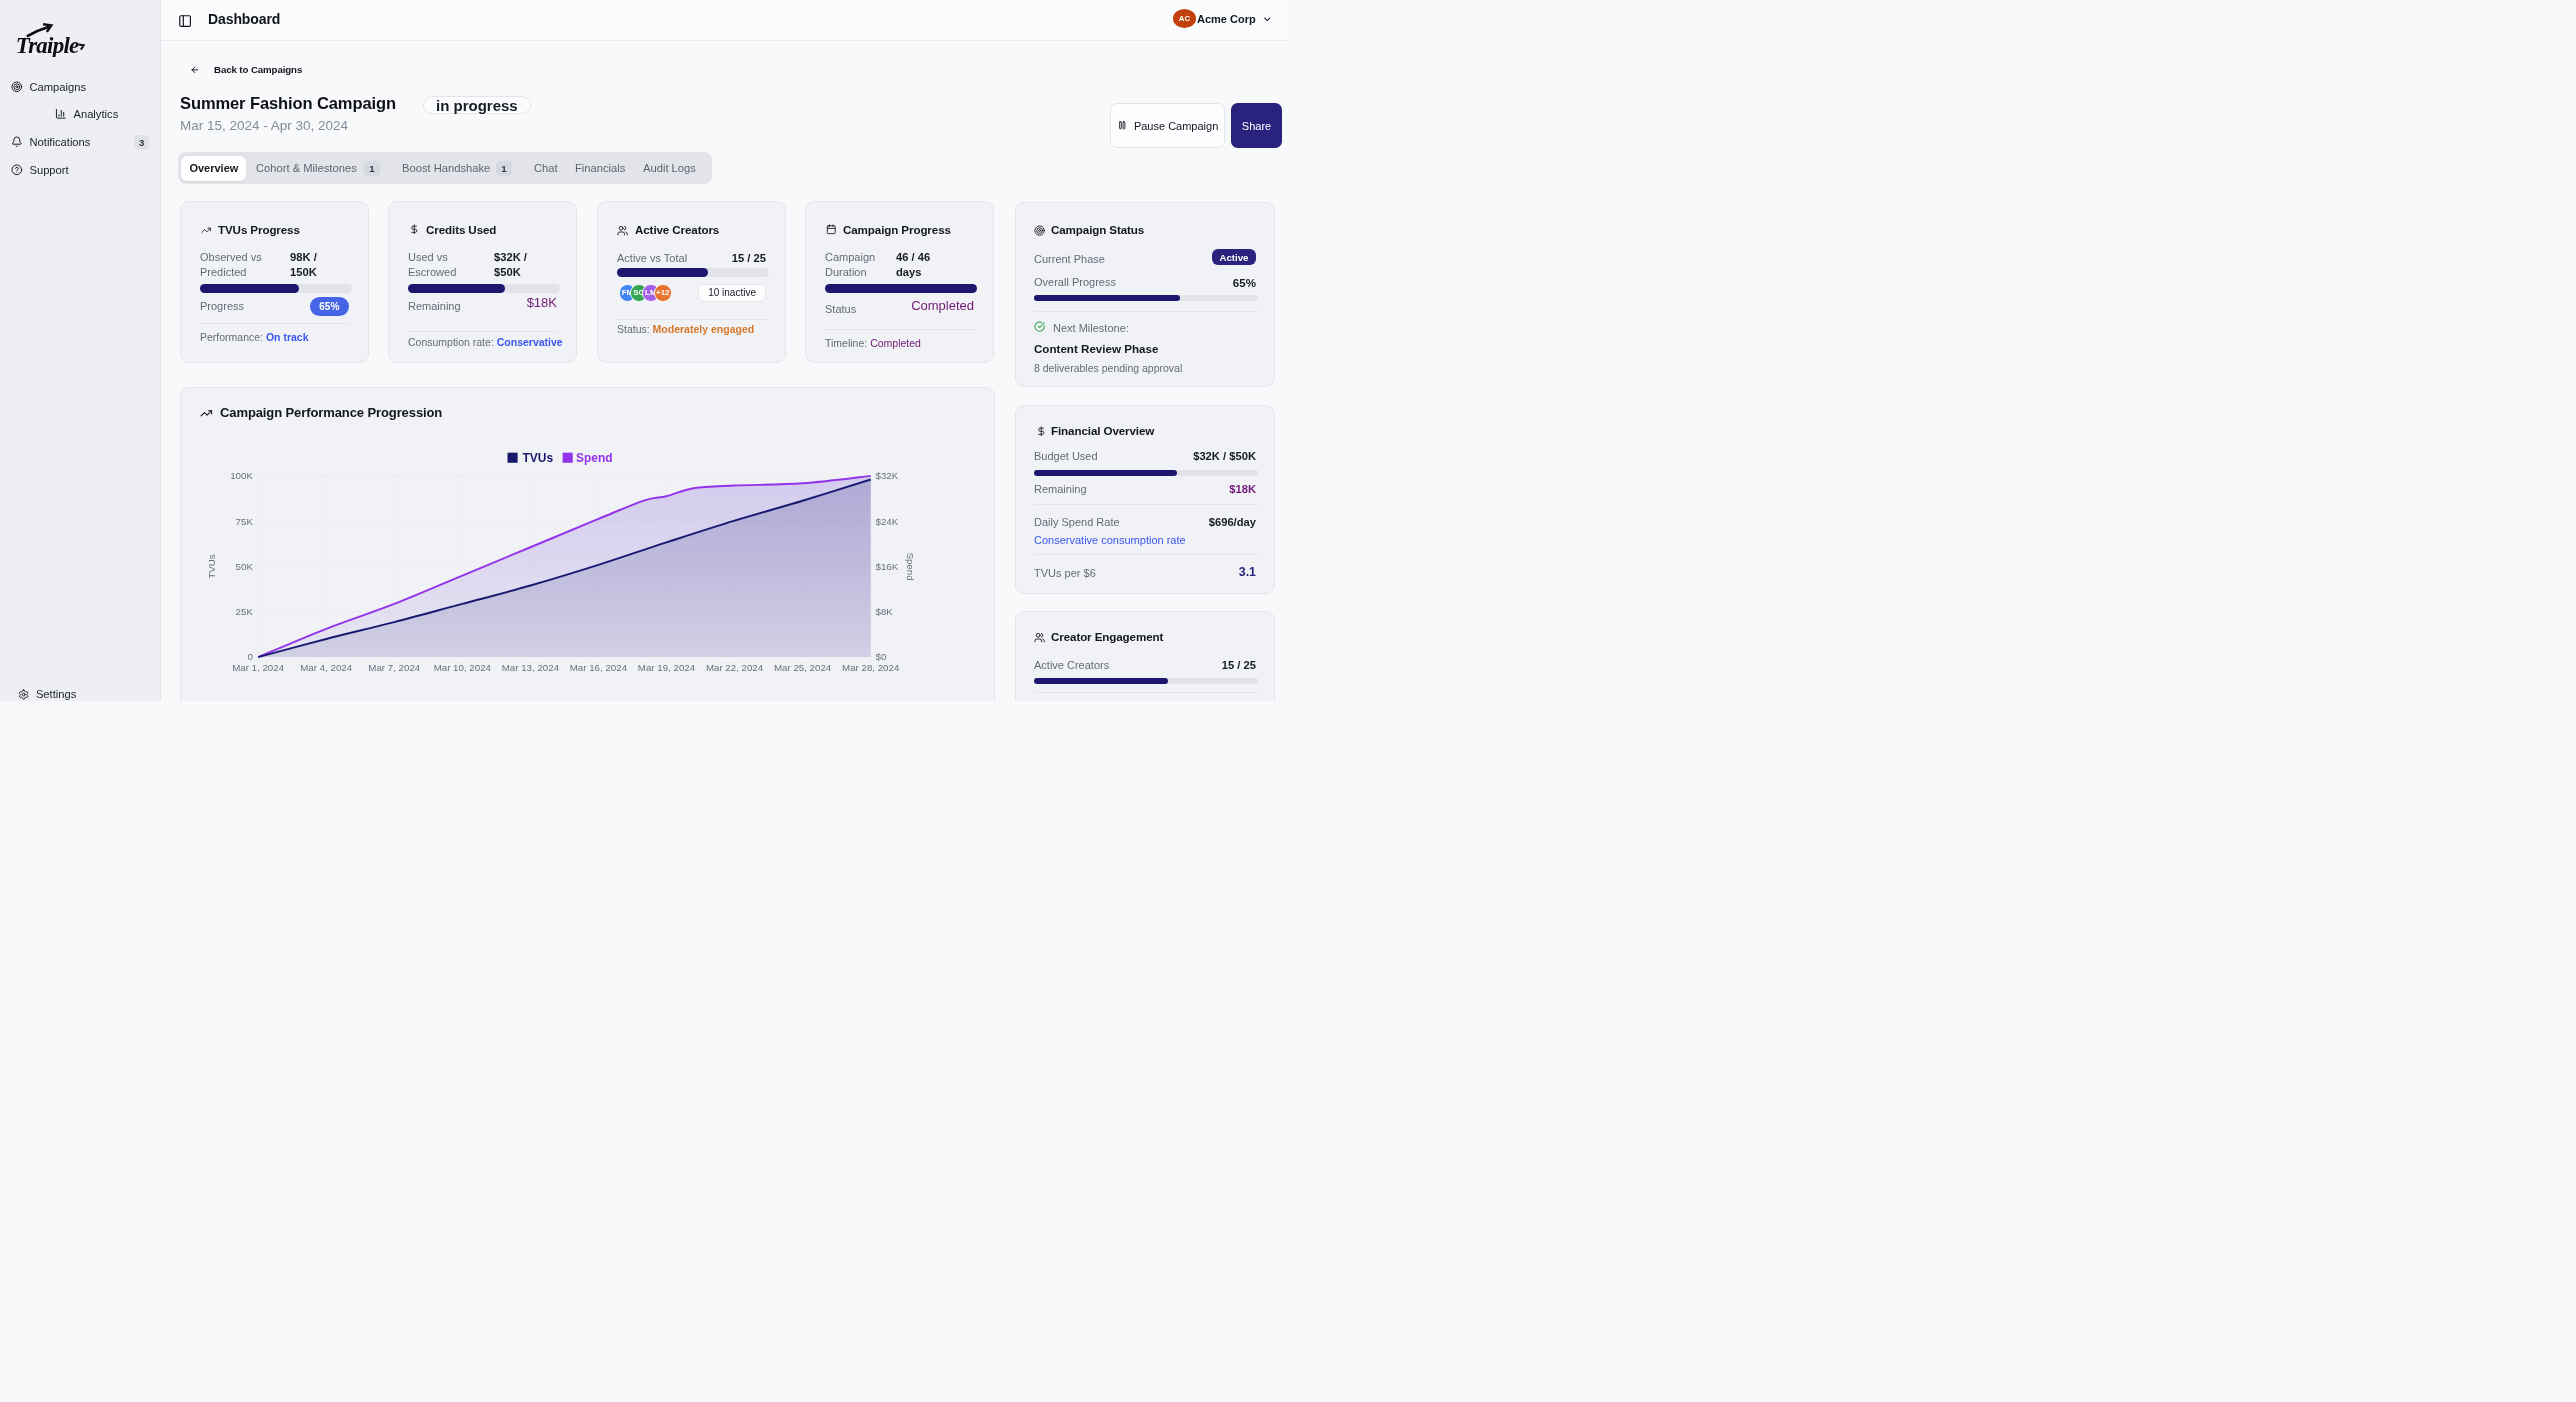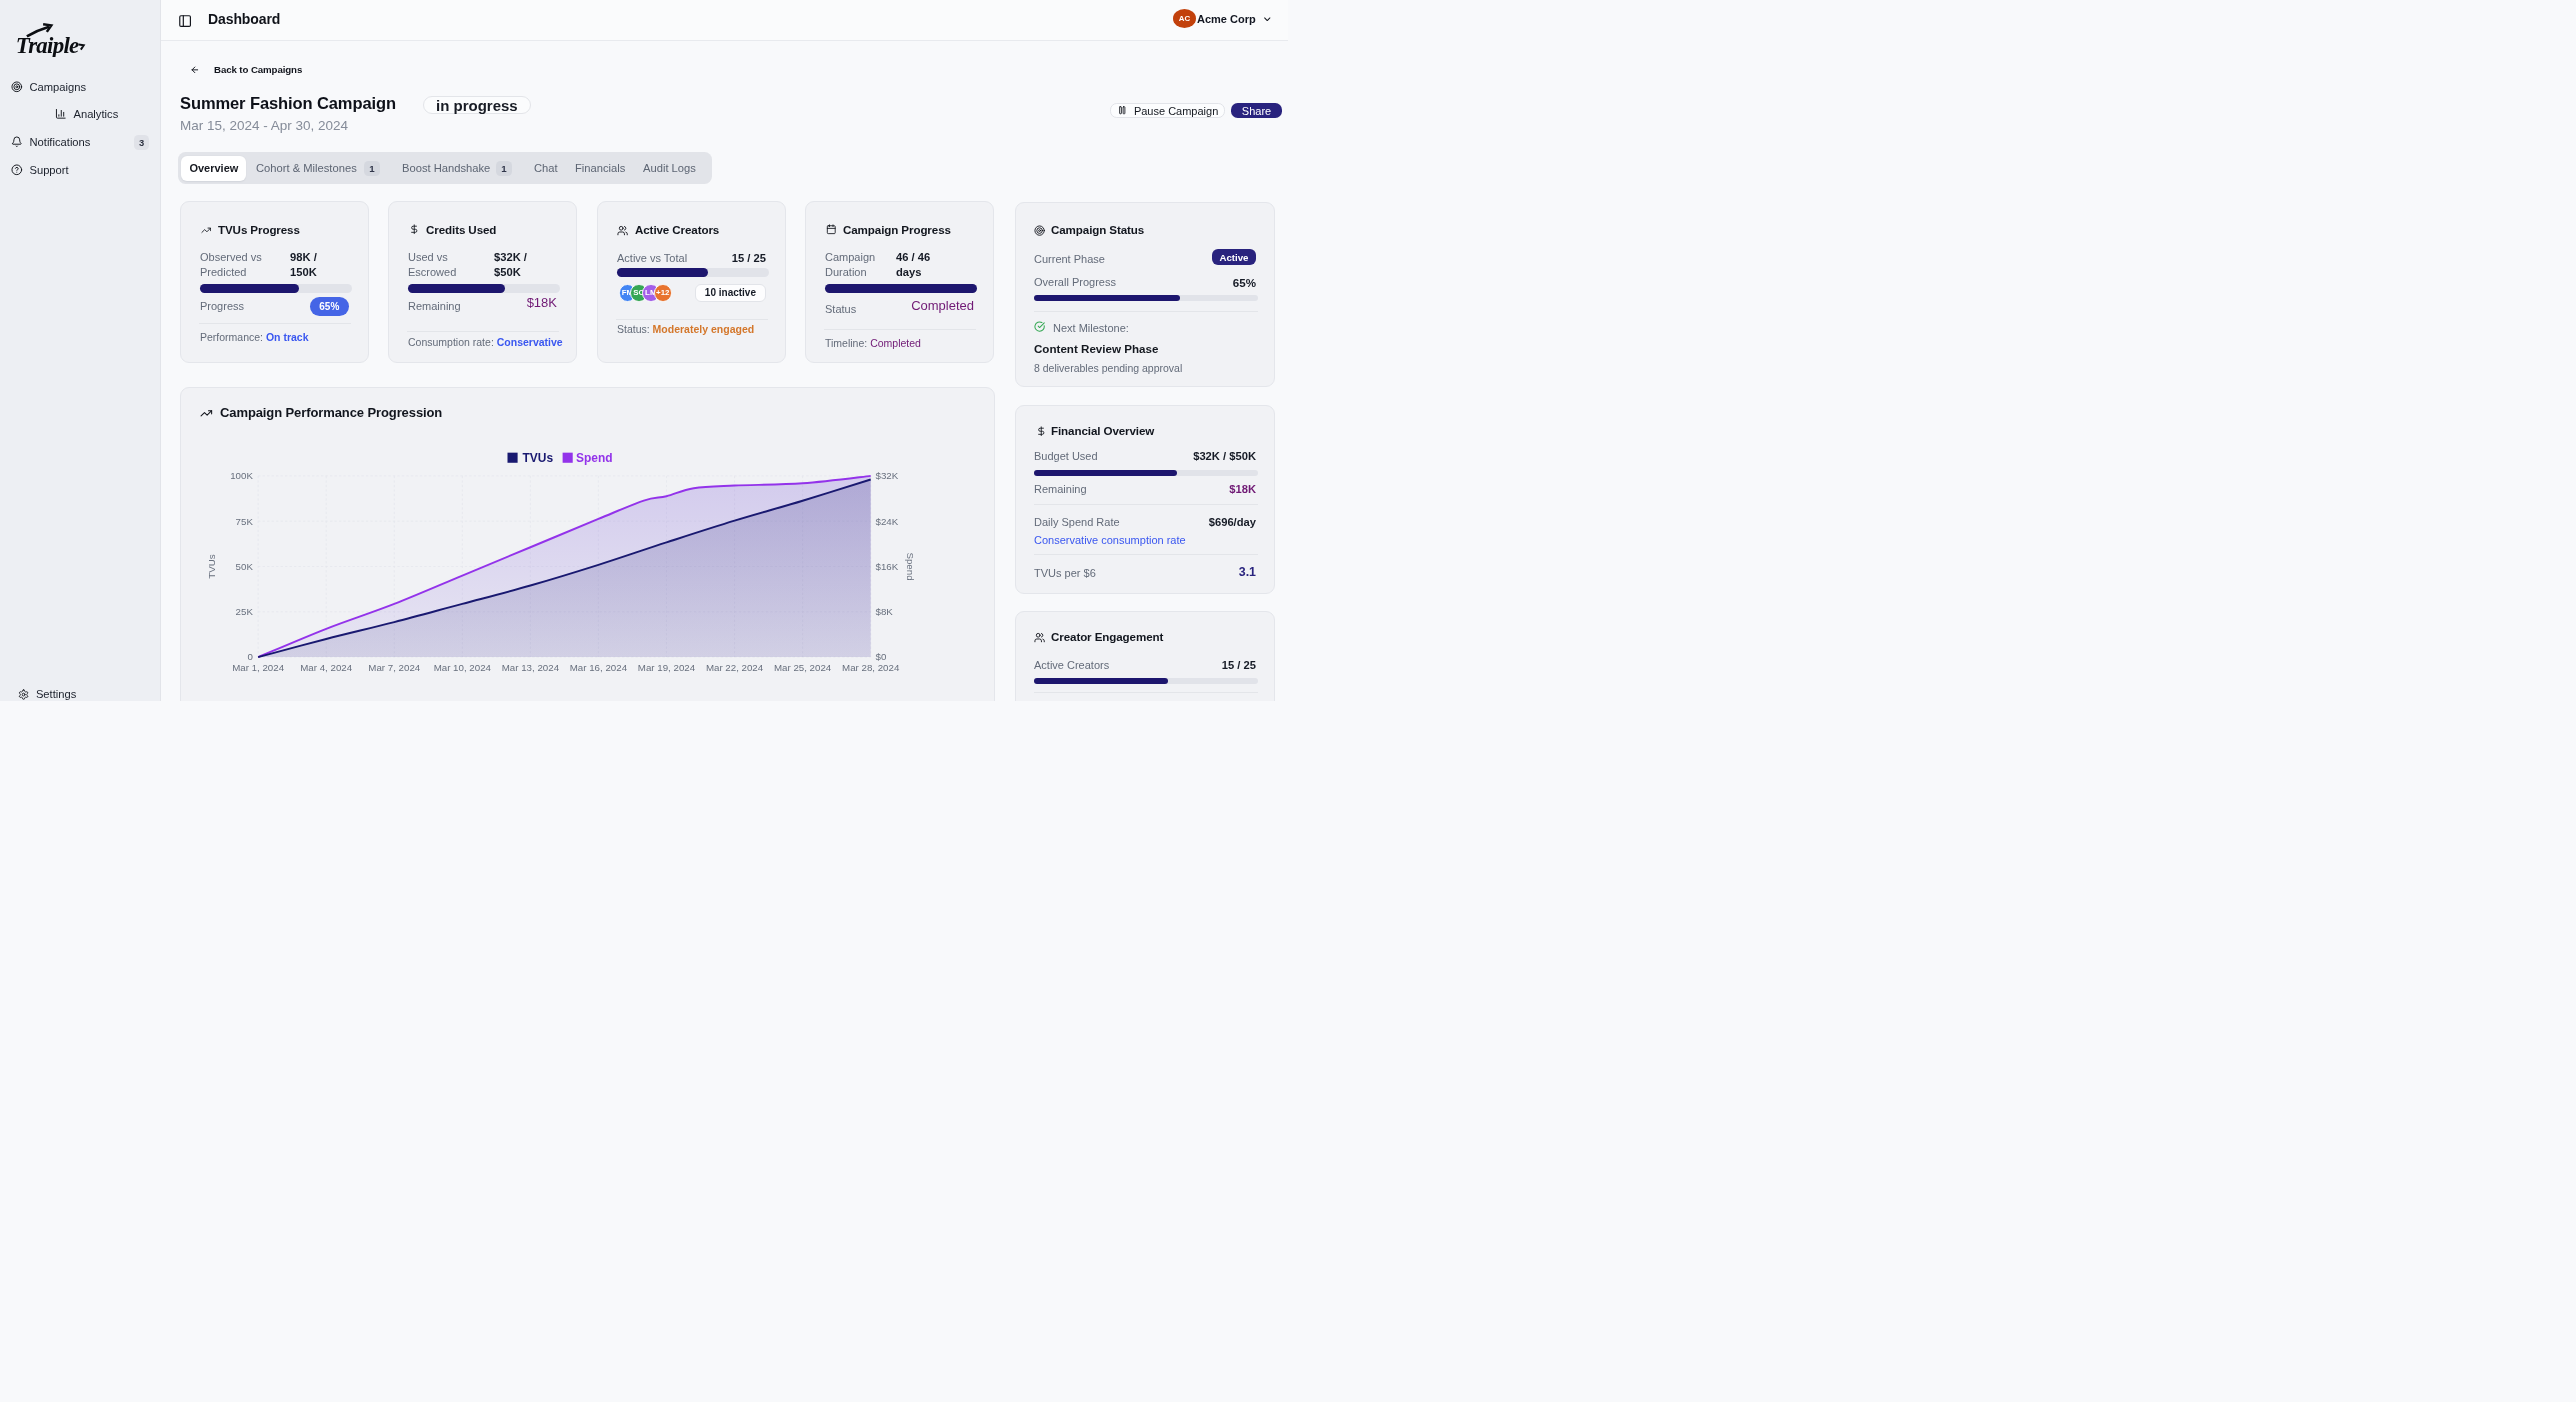--- a/index.html
+++ b/index.html
@@ -13,21 +13,21 @@
 
 #header { position:absolute; left:161px; top:0; right:0; height:41px; background:#fafbfc; border-bottom:0.7px solid #e8eaee; }
 #hdr-title { position:absolute; left:208px; top:11.2px; font-size:14px; font-weight:bold; color:#10131a; letter-spacing:-0.1px; }
 #avatar { position:absolute; left:1173px; top:9px; width:23px; height:19px; border-radius:50%; background:#c2410c; color:#fff; font-size:7.9px; font-weight:bold; display:flex; align-items:center; justify-content:center; }
 #acme { position:absolute; left:1197px; top:12.7px; font-size:11px; font-weight:bold; color:#131722; }
 
 #back-txt { position:absolute; left:214px; top:64px; font-size:9.7px; font-weight:bold; color:#12151d; letter-spacing:-0.1px; }
 #h1 { position:absolute; left:180px; top:95px; font-size:16.5px; line-height:16.5px; font-weight:bold; color:#0e1119; letter-spacing:-0.1px; }
 #badge-prog { position:absolute; left:423px; top:96px; height:18.4px; padding:0 12px; background:#fbfcfd; border:0.7px solid #e3e5e9; border-radius:9px; font-size:15px; font-weight:bold; color:#181c25; display:flex; align-items:center; }
 #date { position:absolute; left:180px; top:118px; font-size:13.5px; color:#858c99; }
-.btn { position:absolute; top:103px; height:15px; border-radius:6.7px; display:flex; align-items:center; justify-content:center; font-size:11px; }
+.btn { position:absolute; top:103px; height:45px; border-radius:6.7px; display:flex; align-items:center; justify-content:center; font-size:11px; }
 #btn-pause { left:1110px; width:115px; background:#fcfdfe; border:0.7px solid #e2e4e9; color:#14181f; gap:6.7px; font-weight:500; }
 #btn-share { left:1231px; width:51px; background:#29237e; color:#fff; font-weight:500; }
 
 #tabs { position:absolute; left:178px; top:152px; width:534px; height:32px; background:#e2e4e9; border-radius:7.5px; }
 .tab { position:absolute; top:0; height:32px; display:flex; align-items:center; font-size:11.2px; color:#5d6573; white-space:nowrap; }
 #tab-active { position:absolute; left:3.4px; top:3.7px; width:65px; height:25px; background:#fff; border-radius:6px; color:#15181f; font-weight:bold; font-size:11px; display:flex; align-items:center; justify-content:center; box-shadow:0 0.7px 1.5px rgba(16,24,40,.07); }
 .tbadge { position:absolute; top:8.6px; height:15px; background:#d5d8df; border-radius:4.5px; padding:0 5.2px; font-size:9.7px; font-weight:600; color:#30364a; display:flex; align-items:center; justify-content:center; }
 
 .card { position:absolute; background:#f1f2f5; border:0.7px solid #e4e6eb; border-radius:9px; }
 .ctitle { position:absolute; font-size:11.6px; font-weight:bold; color:#12161e; letter-spacing:-0.1px; white-space:nowrap; }
@@ -181,21 +181,21 @@
     <div class="ctitle" style="left:37px; top:21px;">Active Creators</div>
     <div class="lbl" style="left:19px; top:49px;">Active vs Total</div>
     <div class="val" style="right:19px; top:49px;">15 / 25</div>
     <div class="track" style="left:18.5px; top:66px; width:152px;">
         <div class="fill" style="width:60%;"></div>
       </div>
     <div class="av" style="left:20.6px; background:#4285f4;">FM</div>
     <div class="av" style="left:32px; background:#35a654;">SC</div>
     <div class="av" style="left:44px; background:#a35fe8;">LM</div>
     <div class="av" style="left:56px; background:#e8732e;">+12</div>
-    <div class="abs" style="right:19px; top:82px; height:17.6px; padding:0 9px; background:#fdfdfe; border:0.7px solid #e2e4e9; border-radius:6px; font-size:10px; font-weight:bold; color:#161b26; display:flex; align-items:center;">10 inactive</div>
+    <div class="abs" style="right:19px; top:82px; height:17.6px; padding:0 9px; background:#fdfdfe; border:0.7px solid #e2e4e9; border-radius:6px; font-size:10px; font-weight:normal; color:#161b26; display:flex; align-items:center;">10 inactive</div>
     <div class="divider" style="left:18px; top:117px; width:152px;"></div>
     <div class="foot" style="left:19px; top:121px;">Status: <span class="orange">Moderately engaged</span></div>
   </div>
 
   <div class="card" style="left:805px; top:201px; width:189px; height:162px;">
     <svg class="abs" style="left:19.5px; top:22px;" width="10.5" height="10.5" viewBox="0 0 24 24" fill="none" stroke="#14171e" stroke-width="2" stroke-linecap="round" stroke-linejoin="round">
         <path d="M8 2v4"></path>
         <path d="M16 2v4"></path>
         <rect x="3" y="4" width="18" height="18" rx="2"></rect>
         <path d="M3 10h18"></path>

